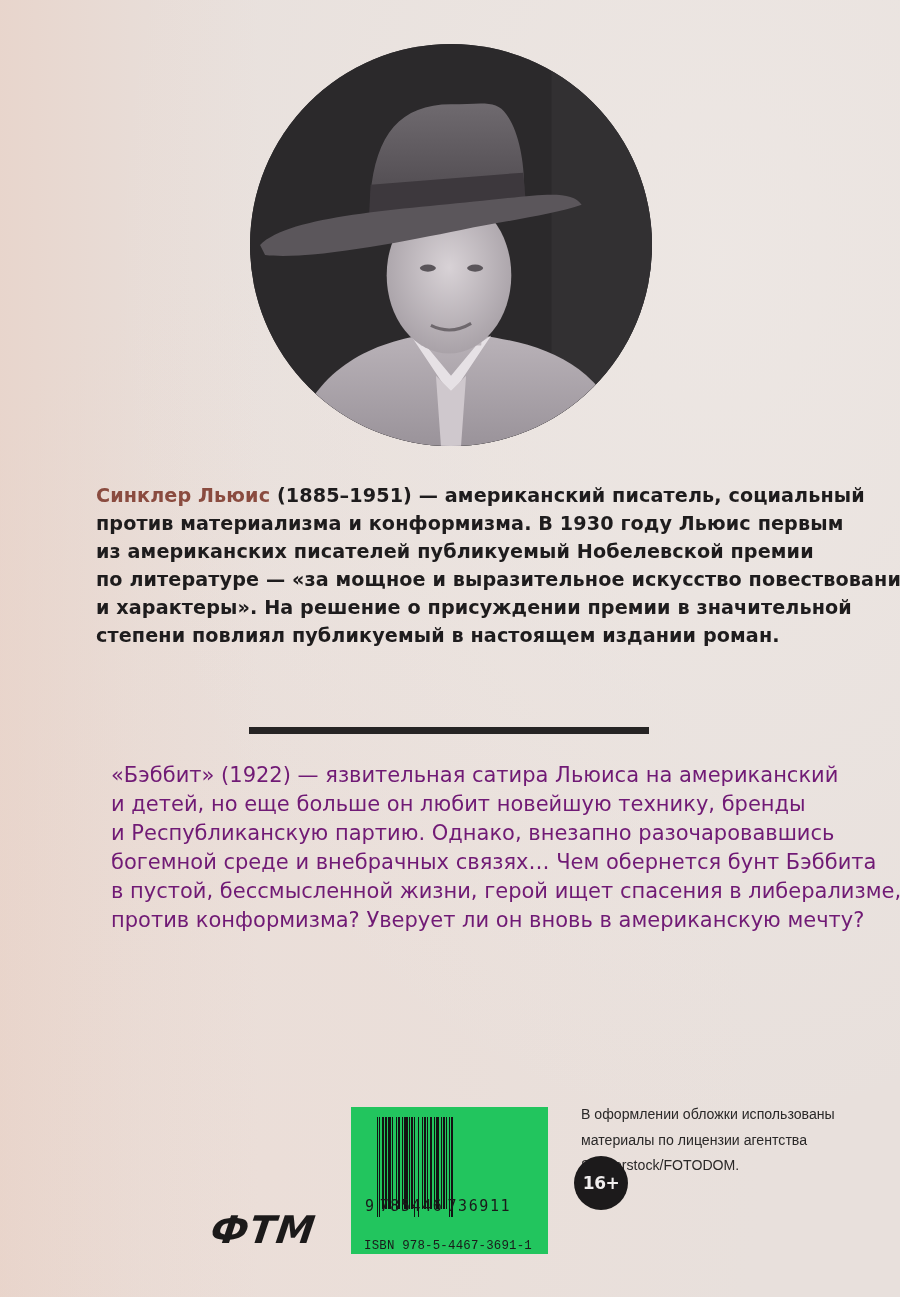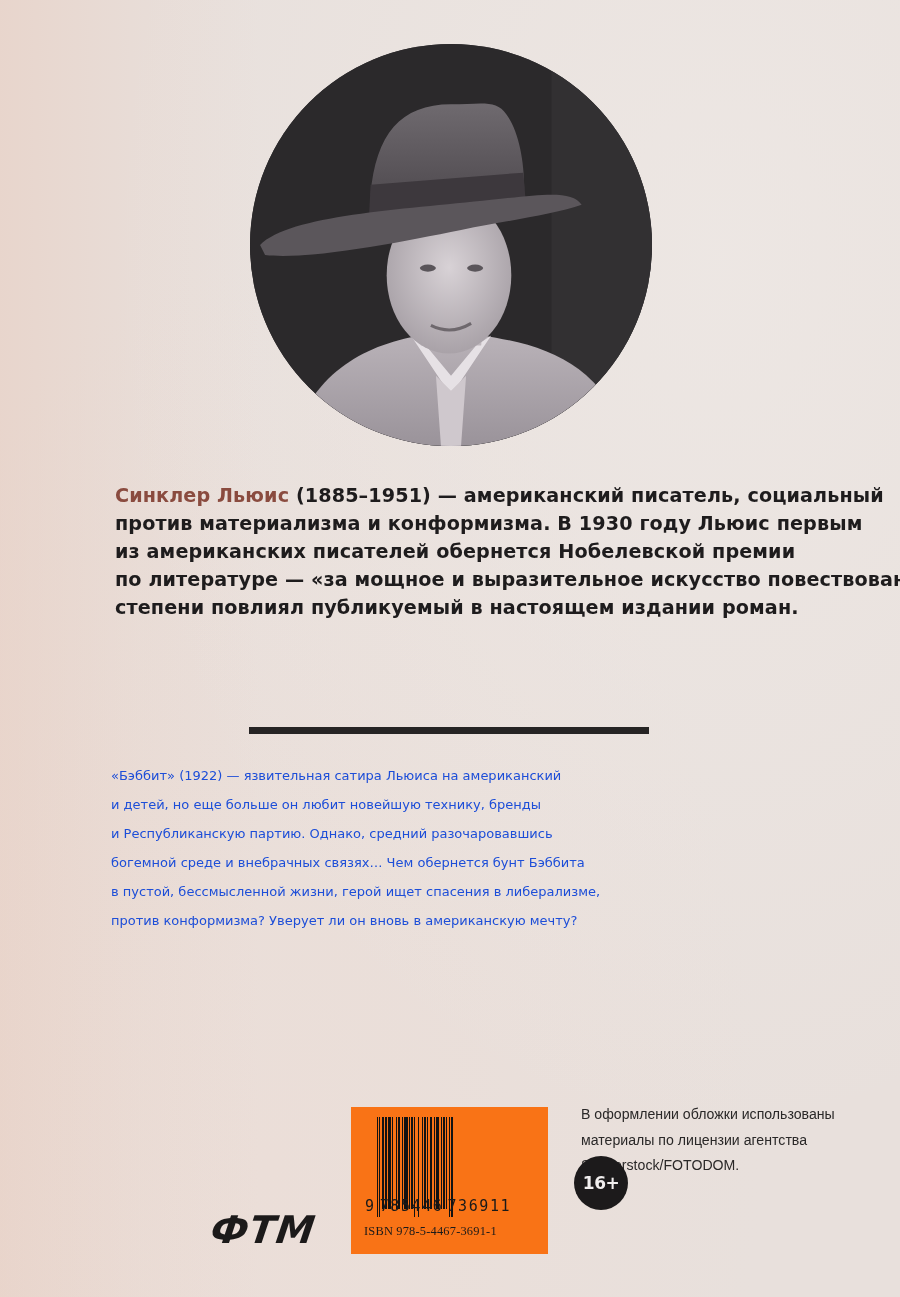--- a/index.html
+++ b/index.html
@@ -18,51 +18,51 @@
     border-radius: 50%; overflow: hidden;
     background: radial-gradient(circle at 55% 35%, #4a4749 0%, #2c2a2c 55%, #1f1d1f 100%);
   }
   .portrait svg { width: 100%; height: 100%; display: block; }
   .bio {
     position: absolute; left: 96px; top: 482px; width: 740px;
     font-family: "DejaVu Sans", "Liberation Sans", sans-serif;
     font-weight: bold; font-size: 19.2px; line-height: 28px; letter-spacing: 0.1px;
     color: #1e1c1d; margin: 0;
   }
-  .bio .line { display: block; white-space: nowrap; margin-left: 19px; }
+  .bio .line { display: block; white-space: nowrap; }
   .bio .author { color: #8a4b3f; }
   .rule {
     position: absolute; left: 249px; top: 727px; width: 400px; height: 7px;
     background: #262424;
   }
   .synopsis {
     position: absolute; left: 111px; top: 761px; width: 700px;
     font-family: "DejaVu Sans", "Liberation Sans", sans-serif;
-    font-size: 13px; line-height: 29px; color: #1d4ed8; margin: 0;
+    font-size: 21px; line-height: 29px; color: #701a75; margin: 0;
   }
   .synopsis .line { display: block; white-space: nowrap; }
   .barcode-box {
     position: absolute; left: 351px; top: 1107px; width: 197px; height: 147px;
-    background: #f97316;
+    background: #22c55e;
   }
   .barcode-bars {
     position: absolute; left: 26px; top: 10px; width: 148px; height: 92px;
     display: flex; align-items: flex-start;
   }
   .barcode-bars span { display: block; height: 100%; background: #121212; }
   .barcode-digits {
     position: absolute; left: 14px; top: 90px; width: 170px;
     font-family: "DejaVu Sans Mono", "Liberation Mono", monospace;
     font-size: 15px; letter-spacing: 1.6px; color: #1a1a1a;
     background: transparent; white-space: nowrap;
   }
   .barcode-digits .sep { display:inline-block; width: 4px; }
   .isbn {
-    position: absolute; left: 13px; top: 117px; width: 175px;
-    font-family: Liberation Serif, serif;
+    position: absolute; left: 13px; top: 132px; width: 175px;
+    font-family: Liberation Mono, monospace;
     font-size: 12.4px; color: #1a1a1a; white-space: nowrap; letter-spacing: 0.2px;
   }
   .credits {
     position: absolute; left: 581px; top: 1101px; width: 300px;
     font-family: "Liberation Sans", "DejaVu Sans", sans-serif;
     font-size: 15.2px; line-height: 25.5px; color: #2a2828; margin: 0;
     transform: scaleX(0.93); transform-origin: left top;
   }
   .credits .line { display: block; white-space: nowrap; }
   .age-badge {
@@ -119,31 +119,32 @@
 
     <path d="M120 140 L 272 128 L 275 165 L 118 180 Z" fill="#3d383d"></path>
 
     <path d="M10 200 C 40 170, 150 165, 240 155 C 290 150, 320 145, 330 160 C 300 170, 260 175, 210 185 C 150 197, 60 215, 15 210 Z" fill="#5b565b"></path>
   </svg>
 </div>
 
 <p class="bio">
   <span class="line"><span class="author">Синклер Льюис</span><span> (1885–1951) — американский писатель, социальный</span></span>
   <span class="line">против материализма и конформизма. В 1930 году Льюис первым</span>
-  <span class="line">из американских писателей обернется Нобелевской премии</span>
+  <span class="line">из американских писателей публикуемый Нобелевской премии</span>
   <span class="line">по литературе — «за мощное и выразительное искусство повествования</span>
+  <span class="line">и характеры». На решение о присуждении премии в значительной</span>
   <span class="line">степени повлиял публикуемый в настоящем издании роман.</span>
 </p>
 
 <div class="rule"></div>
 
 <p class="synopsis">
   <span class="line">«Бэббит» (1922) — язвительная сатира Льюиса на американский</span>
   <span class="line">и детей, но еще больше он любит новейшую технику, бренды</span>
-  <span class="line">и Республиканскую партию. Однако, средний разочаровавшись</span>
+  <span class="line">и Республиканскую партию. Однако, внезапно разочаровавшись</span>
   <span class="line">богемной среде и внебрачных связях… Чем обернется бунт Бэббита</span>
   <span class="line">в пустой, бессмысленной жизни, герой ищет спасения в либерализме,</span>
   <span class="line">против конформизма? Уверует ли он вновь в американскую мечту?</span>
 </p>
 
 <div class="barcode-box">
   <div class="barcode-bars" id="bars">
       <span style="width: 1.1px; background: rgb(18, 18, 18); height: 100px;"></span>
       <span style="width: 1.1px; background: transparent;"></span>
       <span style="width: 1.1px; background: rgb(18, 18, 18); height: 100px;"></span>

